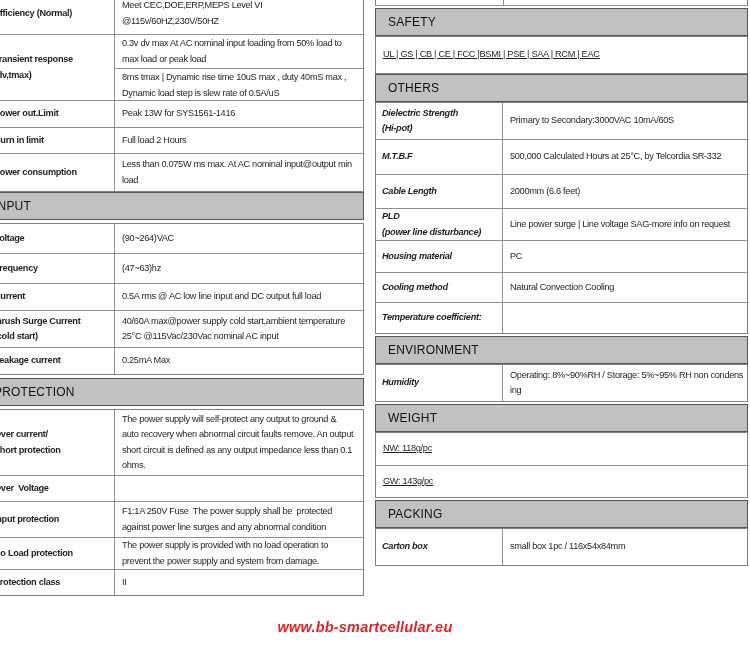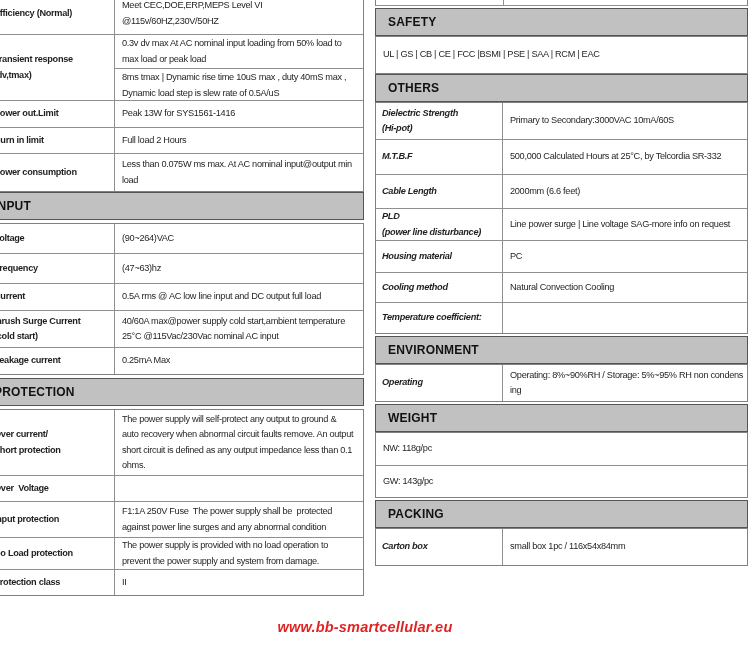--- a/index.html
+++ b/index.html
@@ -7,36 +7,36 @@
     font-family:"Liberation Sans", sans-serif; color:#1f1f1f; }
   .page { position:relative; width:750px; height:650px; overflow:hidden; }
 
   
   .col { position:absolute; }
   .col-left  { left:-13px; top:-8px; width:377px; }
   .col-right { left:375px; top:0;   width:373px; }
 
   
   .bar { height:28px; background:#c1c1c1; border:1px solid #555;
-    display:flex; align-items:center; font-weight:bold; font-size:12px;
+    display:flex; align-items:center; font-weight:normal; font-size:12px;
     letter-spacing:.2px; color:#111; }
   .col-left  .bar { padding-left:6px; }
   .col-right .bar { padding-left:12px; }
 
   
   .tbl { border:1px solid #808080; background:#fff; }
   .r { display:flex; }
   .r + .r { border-top:1px solid #8f8f8f; }
   .lbl, .val { display:flex; align-items:center; font-size:9.2px;
     letter-spacing:-0.3px; line-height:15.5px; white-space:pre; overflow:hidden; }
   .lbl { font-weight:bold; border-right:1px solid #8f8f8f; padding:1px 4px 1px 6px; }
   .val { flex:1; padding:1px 4px 1px 7px; }
   .col-left  .lbl { flex:0 0 127px; }
   .col-right .lbl { flex:0 0 127px;font-style:italic; }
-  .r.full .val { padding-left:7px; }
+  .r.full .val { padding-left:7px;text-decoration:underline; }
 
   
   .vstack { flex:1; display:flex; flex-direction:column; }
   .sub { display:flex; align-items:flex-start; flex:1; }
   .sub + .sub { border-top:1px solid #8f8f8f; }
   .sub .val { width:100%; height:100%; }
 
   .gap2 { margin-top:2px; } .gap3 { margin-top:3px; }
 
   
@@ -203,21 +203,21 @@
         <div class="val">Natural Convection Cooling</div>
       </div>
       <div class="r hO6">
         <div class="lbl">Temperature coefficient:</div>
       </div>
     </div>
 
     <div class="bar gap2">ENVIRONMENT</div>
     <div class="tbl">
       <div class="r hE1">
-        <div class="lbl">Operating</div>
+        <div class="lbl">Humidity</div>
         <div class="val">Operating: 8%~90%RH / Storage: 5%~95% RH non condens
 ing</div>
       </div>
     </div>
 
     <div class="bar gap2">WEIGHT</div>
     <div class="tbl">
       <div class="r full hW0">
         <div class="val">NW: 118g/pc</div>
       </div>

